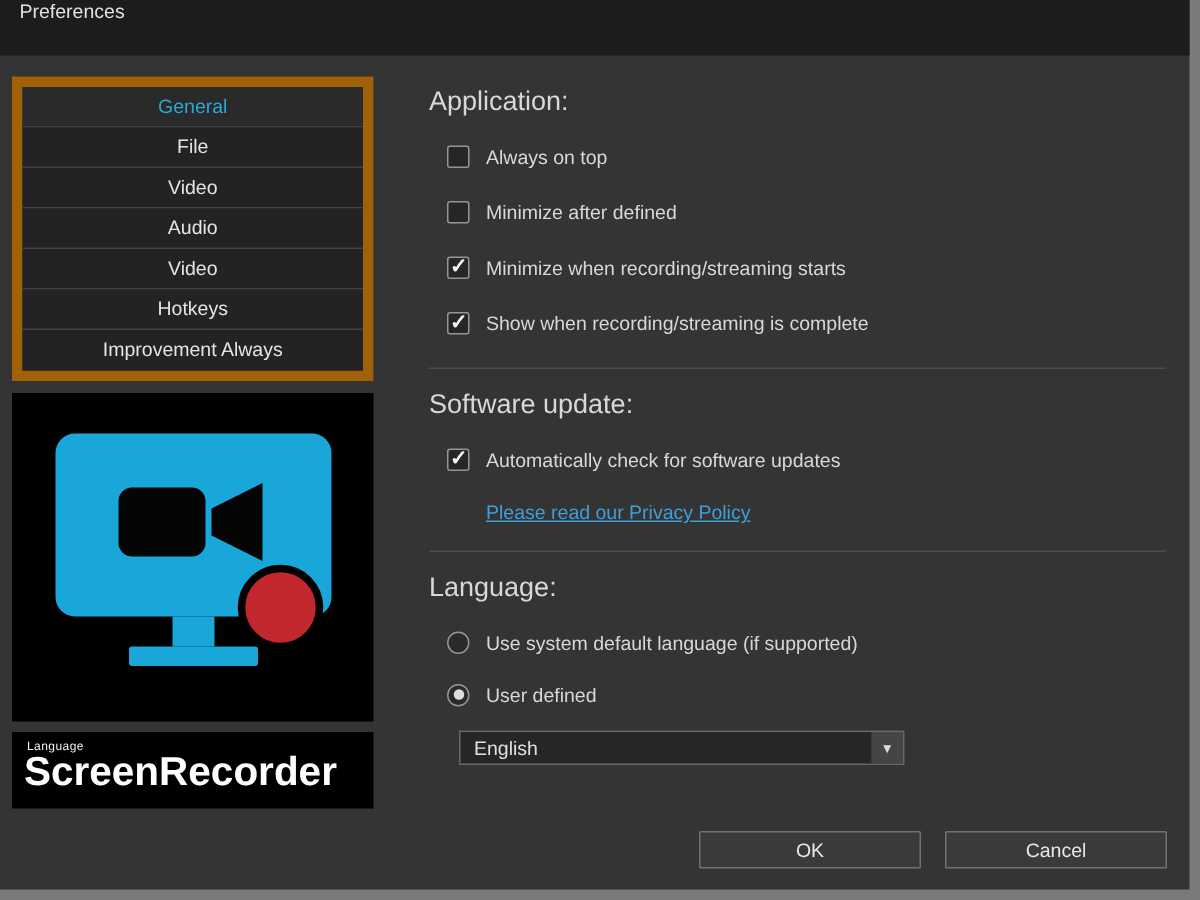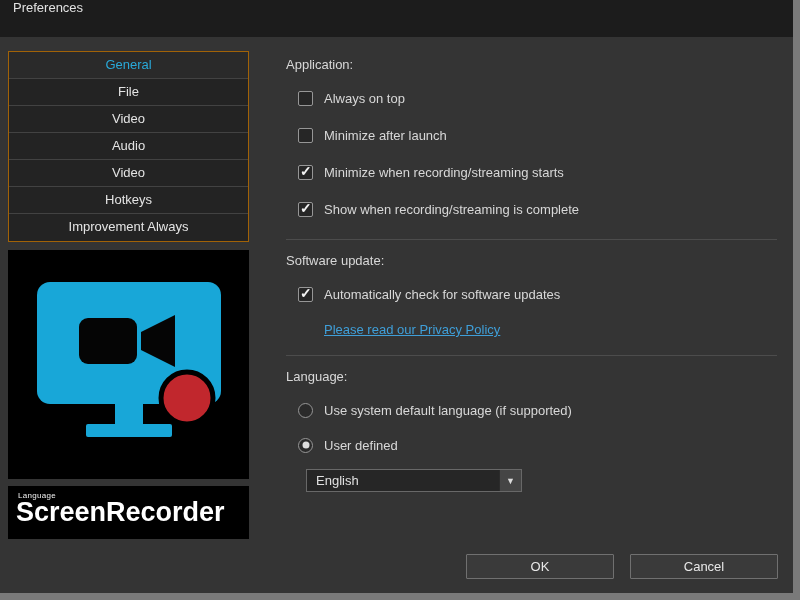--- a/index.html
+++ b/index.html
@@ -26,21 +26,21 @@
   }
   .body {
     flex:1;
     display:flex;
     padding:14px 8px 0 8px;
     gap:15px;
     min-height:0;
   }
   
   .left { flex:0 0 241px; display:flex; flex-direction:column; }
-  .nav { border:1px solid #a16207; background:#232323; }
+  .nav { border:7px solid #a16207; background:#232323; }
   .nav-item {
     height:27px; line-height:26px;
     text-align:center;
     background:#232323;
     border-bottom:1px solid #424242;
     color:#e4e4e4;
     font-size:13px;
     cursor:pointer;
   }
   .nav-item:last-child { border-bottom:none; }
@@ -55,21 +55,21 @@
     margin-top:7px;
     height:54px;
     background:#000;
     color:#fff;
     padding:5px 0 0 8px;
   }
   .brand-small { display:block; font-size:8px; letter-spacing:.3px; margin-left:2px; color:#f0f0f0; }
   .brand-big { display:block; font-size:27px; font-weight:bold; line-height:1; margin-top:-1px; }
   
   .right { flex:1; padding:6px 8px 0 22px; display:flex; flex-direction:column; }
-  .heading { font-size:13px; color:#d8d8d8; margin-bottom:15px; }
+  .heading { font-size:18px; color:#d8d8d8; margin-bottom:15px; }
   .check-row, .radio-row {
     display:flex; align-items:center;
     gap:11px;
     margin:0 0 15px 12px;
     height:22px;
   }
   .radio-row { margin-bottom:13px; }
   .checkbox {
     flex:0 0 auto;
     width:15px; height:15px;
@@ -106,21 +106,21 @@
     display:inline-block;
     margin:2px 0 14px 38px;
     color:#3f9fd9;
     text-decoration:underline;
     font-size:13px;
     cursor:pointer;
     width:fit-content;
   }
   .dropdown {
     margin-left:20px;
-    width:216px; height:23px;
+    width:297px; height:23px;
     background:#262626;
     border:1px solid #686868;
     display:flex; align-items:stretch;
     cursor:pointer;
   }
   .dd-value { flex:1; display:flex; align-items:center; padding-left:9px; font-size:13px; color:#e0e0e0; }
   .dd-arrow {
     flex:0 0 22px;
     display:flex; align-items:center; justify-content:center;
     background:#454545;
@@ -187,21 +187,21 @@
     <div class="right">
 
       <div class="heading">Application:</div>
 
       <div class="check-row">
         <span class="checkbox"></span>
         <span class="ctl-label">Always on top</span>
       </div>
       <div class="check-row">
         <span class="checkbox"></span>
-        <span class="ctl-label">Minimize after launch</span>
+        <span class="ctl-label">Minimize after defined</span>
       </div>
       <div class="check-row">
         <span class="checkbox on"></span>
         <span class="ctl-label">Minimize when recording/streaming starts</span>
       </div>
       <div class="check-row">
         <span class="checkbox on"></span>
         <span class="ctl-label">Show when recording/streaming is complete</span>
       </div>
 

